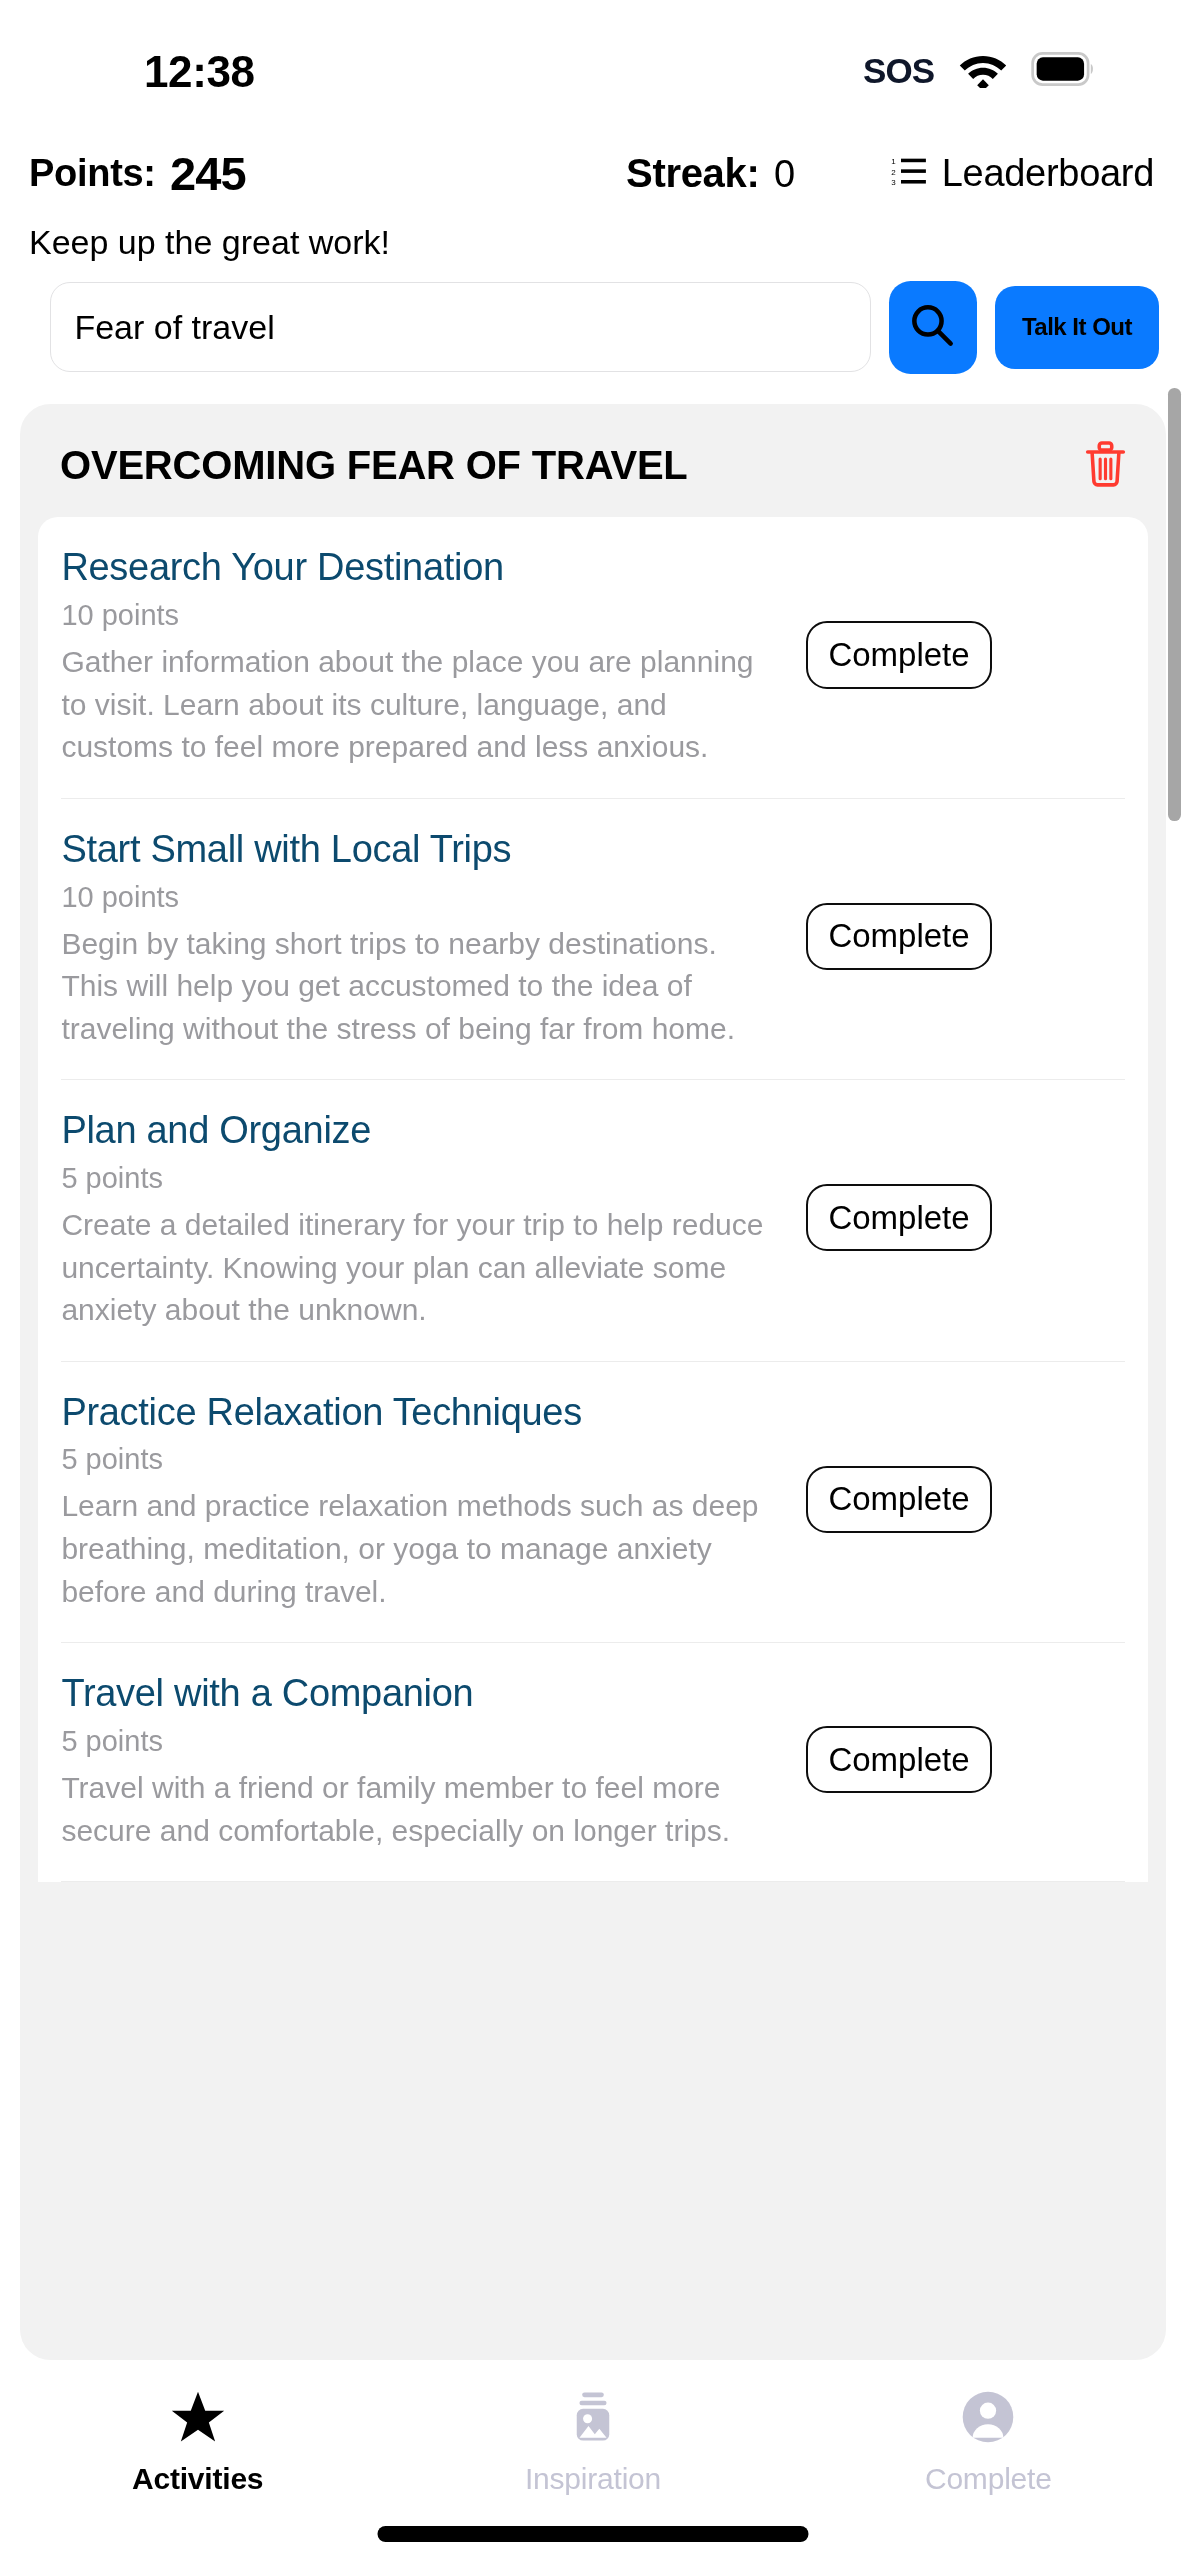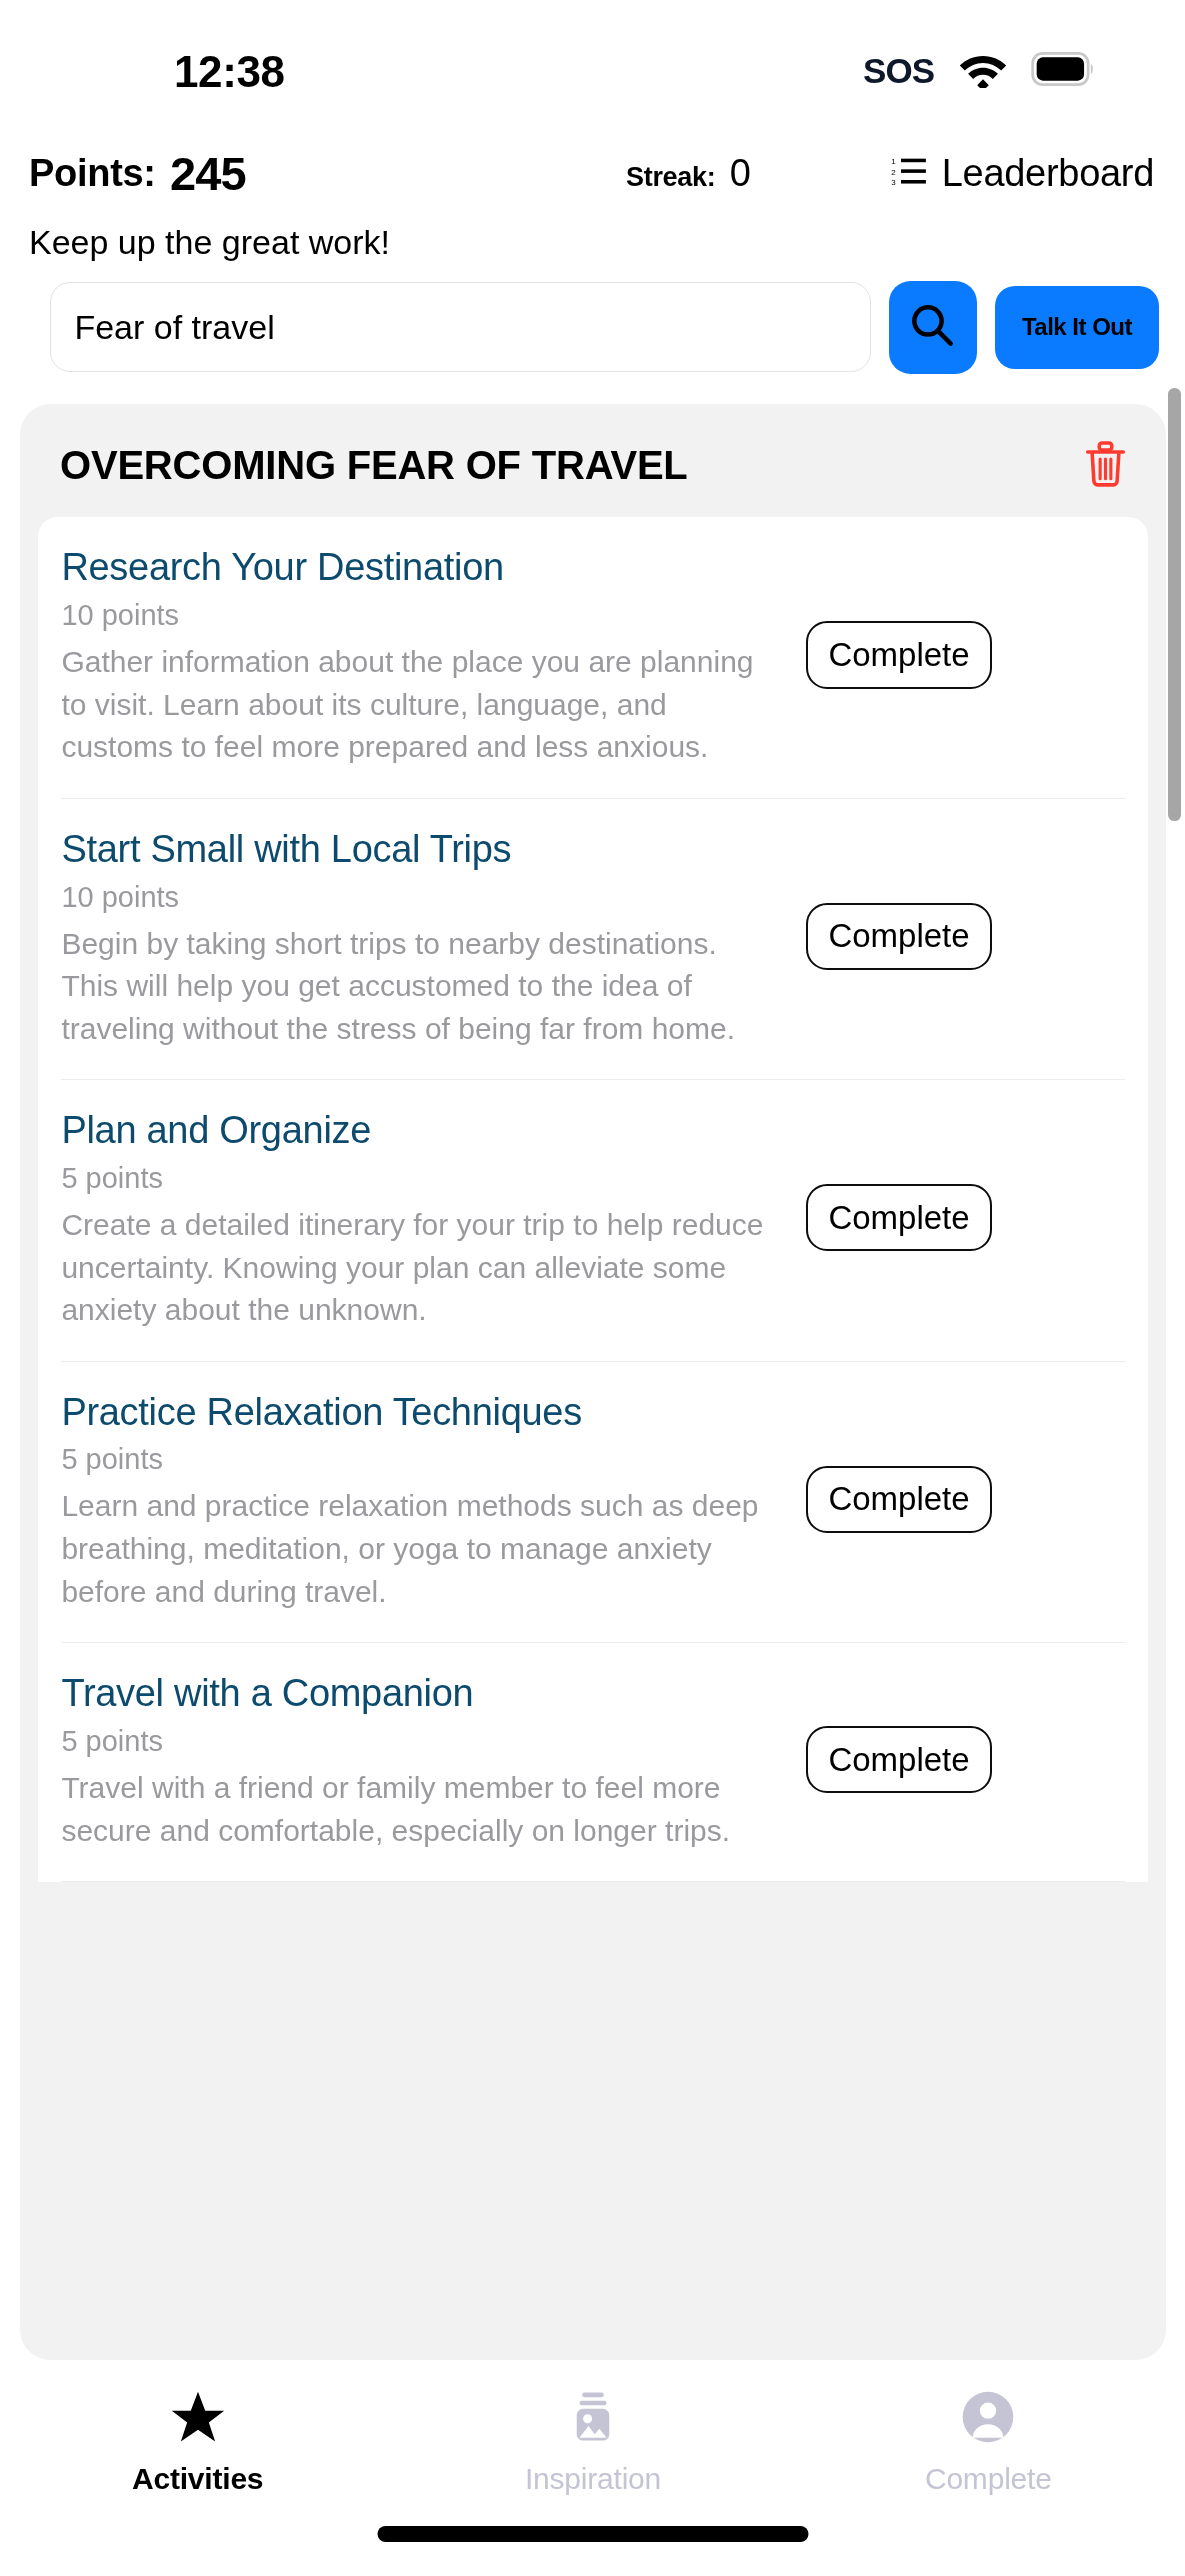--- a/index.html
+++ b/index.html
@@ -26,21 +26,21 @@
     height: 135px;
     flex: 0 0 135px;
     display: flex;
     align-items: center;
     justify-content: space-between;
     padding: 0 86px 0 0;
     position: relative;
   }
   .status-time {
     position: absolute;
-    left: 174px;
+    left: 144px;
     top: 47px;
     font-size: 44px;
     font-weight: 700;
     letter-spacing: -0.4px;
     color: #000;
   }
   .status-right {
     position: absolute;
     right: 90px;
     top: 50px;
@@ -78,21 +78,21 @@
     margin-left: 14.4px;
     letter-spacing: -0.9px;
   }
   .streak-group {
     position: absolute;
     left: 626px;
     display: flex;
     align-items: baseline;
   }
   .streak-label {
-    font-size: 27px;
+    font-size: 40px;
     font-weight: 700;
     color: #000;
     letter-spacing: -0.3px;
   }
   .streak-value {
     font-size: 38px;
     font-weight: 400;
     color: #000;
     margin-left: 14.4px;
   }

